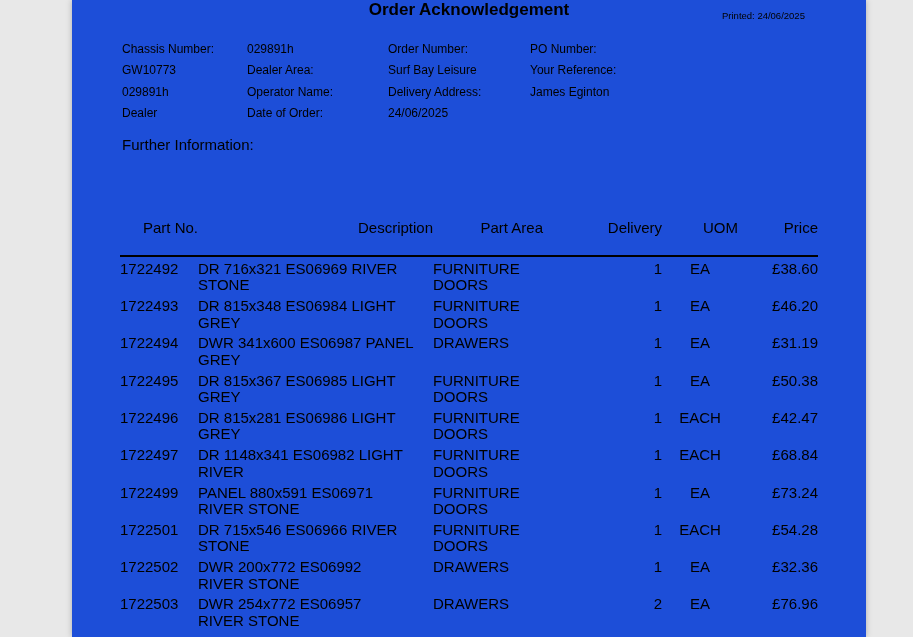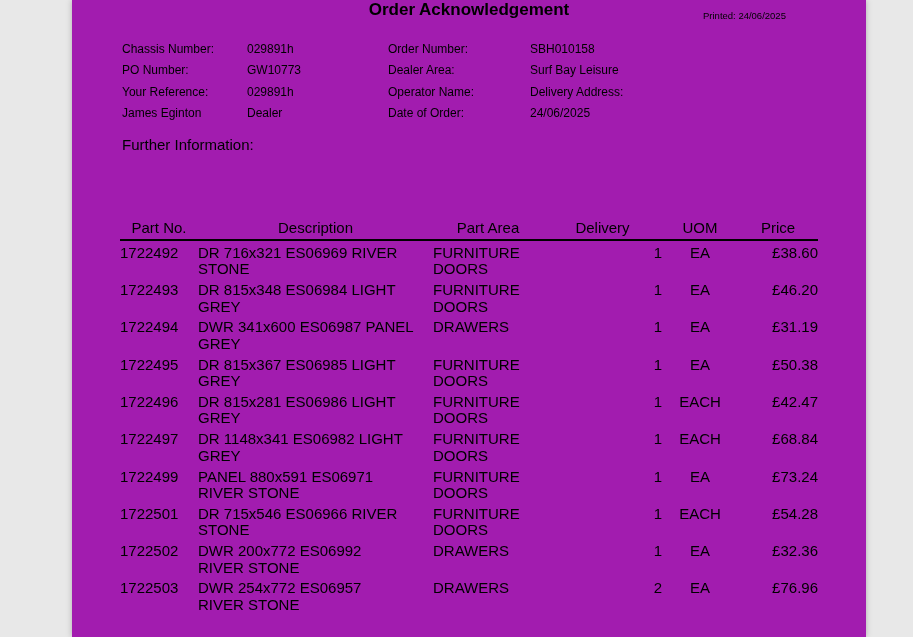--- a/index.html
+++ b/index.html
@@ -7,37 +7,37 @@
     width: 913px; height: 637px;
     overflow: hidden;
     background: #e8e8e8;
     font-family: "Liberation Sans", sans-serif;
     color: #000;
   }
   .page {
     position: absolute;
     left: 72px; top: 0;
     width: 794px; height: 637px;
-    background: #a21caf;
+    background: #1d4ed8;
     box-shadow: 0 0 6px rgba(0,0,0,0.25);
     overflow: hidden;
   }
   .doc-title {
     position: absolute;
     top: 0; left: 0;
     width: 100%;
     text-align: center;
     font-size: 17px;
     font-weight: bold;
     line-height: 19px;
     white-space: nowrap;
   }
   .printed {
     position: absolute;
-    top: 10px; left: 631px;
+    top: 10px; left: 650px;
     font-size: 9.5px;
     white-space: nowrap;
   }
   .info-grid {
     position: absolute;
     top: 39px; left: 50px;
     display: grid;
     grid-template-columns: 125px 141px 142px auto;
     font-size: 12px;
     line-height: 21.3px;
@@ -54,23 +54,23 @@
   }
   table.items {
     border-collapse: collapse;
     table-layout: fixed;
     width: 698px;
     font-size: 15px;
     line-height: 16.5px;
   }
   table.items th {
     font-weight: normal;
-    text-align: center;
+    text-align: right;
     vertical-align: bottom;
-    padding: 0 0 2px 0;
+    padding: 0 0 18px 0;
     border-bottom: 2px solid #000;
     white-space: nowrap;
   }
   table.items td {
     vertical-align: top;
     padding: 4.3px 0 0 0;
   }
   .col-partno  { width: 78px; }
   .col-desc    { width: 235px; }
   .col-area    { width: 110px; }
@@ -87,21 +87,20 @@
 
 <div class="page">
 
   <div class="doc-title">Order Acknowledgement</div>
   <div class="printed">Printed: 24/06/2025</div>
 
   <div class="info-grid">
     <span>Chassis Number:</span>
     <span>029891h</span>
     <span>Order Number:</span>
-    <span>SBH010158</span>
 
     <span>PO Number:</span>
     <span>GW10773</span>
     <span>Dealer Area:</span>
     <span>Surf Bay Leisure</span>
 
     <span>Your Reference:</span>
     <span>029891h</span>
     <span>Operator Name:</span>
     <span>Delivery Address:</span>
@@ -186,21 +185,21 @@
     <td class="cell-area">FURNITURE
 DOORS</td>
     <td class="al-right">1</td>
     <td class="al-center">EACH</td>
     <td class="al-right">£42.47</td>
   </tr>
 
   <tr>
     <td class="cell-partno">1722497</td>
     <td class="cell-desc">DR 1148x341 ES06982 LIGHT
-GREY</td>
+RIVER</td>
     <td class="cell-area">FURNITURE
 DOORS</td>
     <td class="al-right">1</td>
     <td class="al-center">EACH</td>
     <td class="al-right">£68.84</td>
   </tr>
 
   <tr>
     <td class="cell-partno">1722499</td>
     <td class="cell-desc">PANEL 880x591 ES06971

